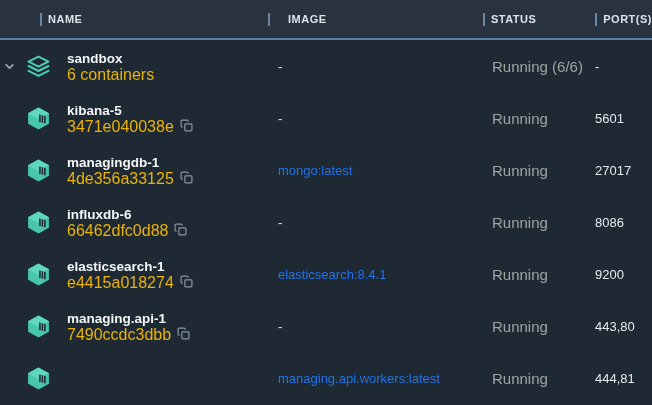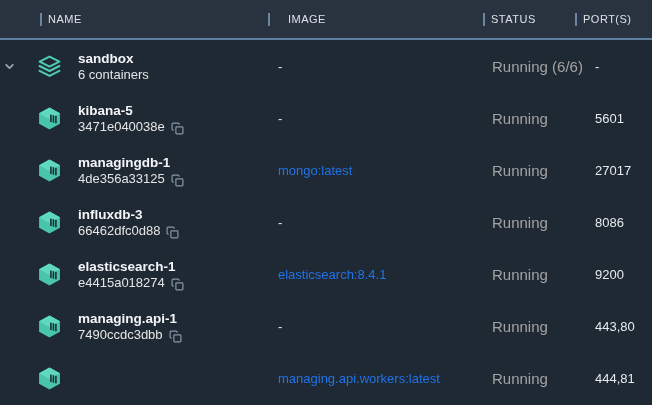--- a/index.html
+++ b/index.html
@@ -12,46 +12,46 @@
     position:relative;
   }
   
   .header {
     height:40px; background:#29333f;
     border-bottom:2px solid #5d80a0;
     display:flex; align-items:center;
   }
   .hcell {
     display:flex; align-items:center;
-    color:#dde2e8; font-size:11px; font-weight:normal; letter-spacing:0.5px;
+    color:#dde2e8; font-size:11px; font-weight:bold; letter-spacing:0.5px;
   }
   .hbar {
     display:inline-block; width:2px; height:13px;
     background:#6a86a2; margin-right:6px; flex:0 0 2px;
   }
   .h-name   { width:268px; padding-left:40px; }
   .h-image  { width:215px;gap:12px; }
   .h-status { width:92px; }
-  .h-ports  { flex:1; }
+  .h-ports  { flex:1;justify-content:flex-end; }
 
   
   .row { height:52px; display:flex; align-items:center; position:relative; }
   .c-name {
     width:268px; display:flex; align-items:center;
-    padding-left:36px; position:relative;
+    padding-left:25px; position:relative;
   }
   .chev {
     position:absolute; left:3px; top:50%; transform:translateY(-50%);
     width:12px; height:12px; display:flex; align-items:center; justify-content:center;
     cursor:pointer;
   }
   .icon { width:26px; height:26px; margin-right:16px; flex:0 0 26px; display:flex; align-items:center; justify-content:center; }
   .nameblock { display:flex; flex-direction:column; justify-content:center; }
   .nm  { color:#f3f5f7; font-weight:bold; font-size:13.5px; line-height:17px; }
-  .sub { color:#e5e5e5; font-size:13px; line-height:16px; display:flex; align-items:flex-end; }
+  .sub { color:#eab308; font-size:16px; line-height:16px; display:flex; align-items:flex-start; }
   .copy { margin-left:6px; display:inline-flex; cursor:pointer; }
   .c-image  { width:215px; padding-left:10px; font-size:13px; }
   .imgdash  { color:#e6eaee; }
   .imglink  { color:#2272e8; cursor:pointer; }
   .c-status { width:102px; padding-left:9px;  color:#a3a3a3; font-size:15px; }
   .c-ports  { flex:1;      padding-left:10px; color:#e6eaee; font-size:13px; }
 </style>
 </head>
 <body>
 
@@ -171,21 +171,21 @@
           <polygon points="12 1.5 22 7 22 17 12 22.5 2 17 2 7" fill="#49c5ab"></polygon>
           <polygon points="12 1.5 22 7 12 12.5 2 7" fill="#60d8bd"></polygon>
           <g fill="#1e2934">
               <rect x="12.6" y="8.2" width="1.5" height="7.2"></rect>
               <rect x="15" y="8.8" width="1.5" height="7.2"></rect>
               <rect x="17.4" y="9.4" width="1.5" height="7.2"></rect>
             </g>
         </svg>
       </span>
       <div class="nameblock">
-        <div class="nm">influxdb-3</div>
+        <div class="nm">influxdb-6</div>
         <div class="sub">
           <span>66462dfc0d88</span>
           <span class="copy">
             <svg width="13" height="13" viewBox="0 0 24 24" fill="none" stroke="#8795a5" stroke-width="2.2">
                 <rect x="9" y="9" width="13" height="13" rx="1.5"></rect>
                 <path d="M5 15H4a2 2 0 0 1-2-2V4a2 2 0 0 1 2-2h9a2 2 0 0 1 2 2v1"></path>
               </svg>
           </span>
         </div>
       </div>

